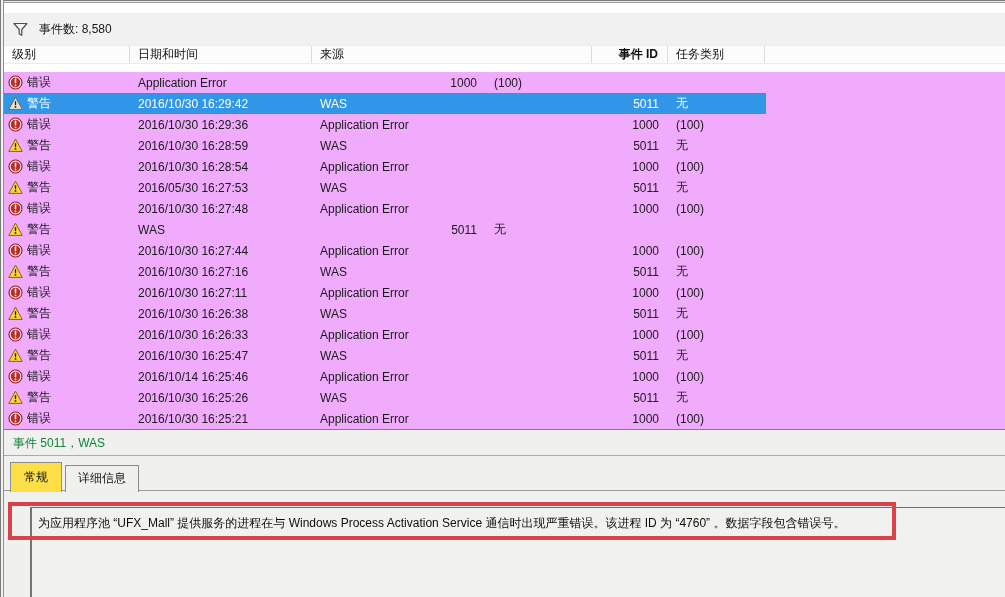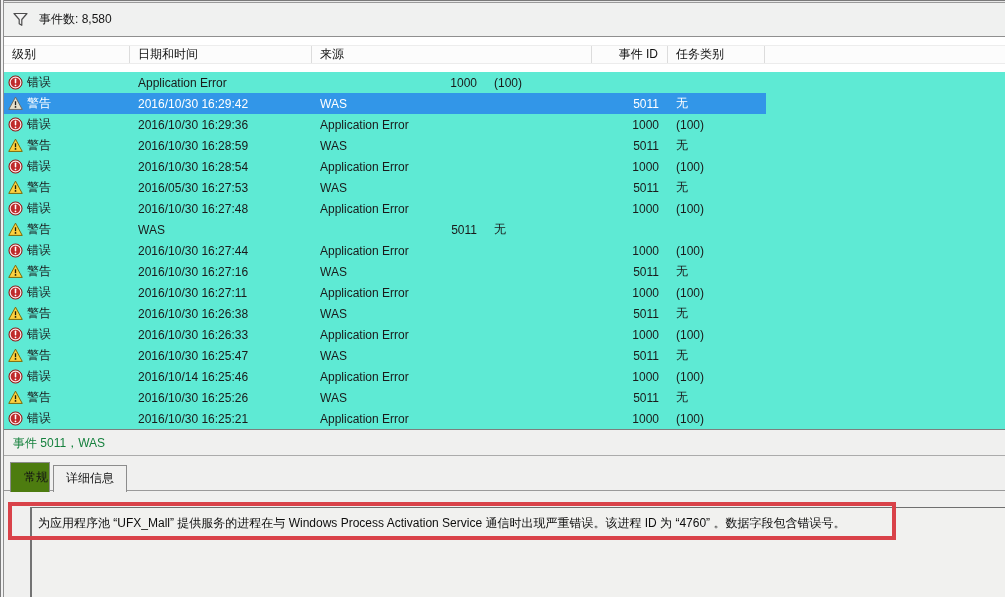--- a/index.html
+++ b/index.html
@@ -8,41 +8,41 @@
     font-family:"Liberation Sans","DejaVu Sans",sans-serif;
     font-size:12px; color:#1a1a1a; background:#fff;
     position:relative; overflow:hidden;
   }
   .win-top-border { position:absolute; left:0; top:0; width:1005px; height:3px;
     background:linear-gradient(to bottom,#7a7a7a 1px,#e8e8e8 1px 2px,#9a9a9a 2px 3px); z-index:9; }
   .win-left-border { position:absolute; left:0; top:0; width:4px; height:597px;
     background:linear-gradient(to right,#7a7a7a 1px,#f2f2f2 1px 3px,#8f8f8f 3px 4px); z-index:9; }
 
   
-  .filter-bar { position:absolute; left:4px; top:3px; right:0; height:34px;
+  .filter-bar { position:absolute; left:4px; top:13px; right:0; height:34px;
     background:#f0f1f0; border-bottom:1px solid #8f8f8f;
     display:flex; align-items:center; }
   .funnel { width:17px; height:17px; margin-left:8px; }
   .filter-label { margin-left:10px; color:#161616; }
 
   
   .table-head { position:absolute; left:4px; top:45px; right:0; height:19px;
     background:#fcfcfc; border-top:1px solid #ededed; border-bottom:1px solid #ececec;
     display:flex; align-items:flex-start; }
   .hcell { height:100%; display:flex; align-items:center; padding-left:8px;
     border-right:1px solid #dcdcdc; color:#111; }
   .hc-level { width:126px; }
   .hc-date { width:182px; }
   .hc-source { width:280px; }
-  .hc-id { width:76px; justify-content:flex-end; padding-right:9px; padding-left:0; }
+  .hc-id { width:76px; justify-content:flex-end; padding-right:9px; padding-left:0;font-weight:bold; }
   .hc-task { width:97px; }
   .hc-fill { flex:1; border-right:none; }
 
   
-  .tbody { position:absolute; left:4px; top:72px; right:0; height:357px; background:#5eead4; }
+  .tbody { position:absolute; left:4px; top:72px; right:0; height:357px; background:#f0abfc; }
   .row { height:21px; display:flex; align-items:center; width:762px; cursor:default; }
   .row.selected { background:var(--sel-blue,#3296e8); color:#fff; }
   .cell { overflow:hidden; white-space:nowrap; }
   .c-level { width:126px; display:flex; align-items:center; padding-left:4px; }
   .c-level .lvl-icon { width:15px; height:15px; margin-right:4px; flex:0 0 auto; }
   .c-date { width:182px; padding-left:8px; }
   .c-source { width:280px; padding-left:8px; }
   .c-id { width:76px; text-align:right; padding-right:9px; }
   .c-task { width:95px; padding-left:8px; }
   .lvl-icon.muted { filter:saturate(0.12) brightness(1.08); }
@@ -51,21 +51,21 @@
   .detail { position:absolute; left:4px; top:429px; right:0; bottom:0;
     background:#f0f0ef; border-top:1px solid #7e7e7e; }
   .detail-title { height:26px; line-height:26px; padding-left:9px;
     border-bottom:1px solid #ababab; color:#15803d; }
   .tabstrip { position:relative; height:35px; }
   .tabstrip::after { content:""; position:absolute; left:0; right:0; bottom:0;
     border-bottom:1px solid #9a9a9a; }
   .tabs { position:absolute; left:6px; bottom:-1px; display:flex; align-items:flex-end; gap:3px; }
   .tab { border:1px solid #8c8c8c; border-bottom:none; padding:4px 12px 5px 12px;
     background:#f0f0ef; position:relative; z-index:1; color:#141414; cursor:default; }
-  .tab.active { background:#4d7c0f; padding:6px 1px 6px 13px; z-index:3; }
+  .tab.active { background:#fde047; padding:6px 13px 6px 13px; z-index:3; }
   .tab-content { position:absolute; left:0; right:0; top:62px; bottom:0; background:#f0f0ef; }
   .msg-box { position:absolute; left:26px; right:0; top:15px; bottom:0;
     border-top:1px solid #6f6f6f; border-left:2px solid #737373;
     background:#f1f1ef; overflow:hidden; }
   .msg-text { padding:7px 10px 0 6px; white-space:nowrap; color:#0d0d0d; }
   .annotation { position:absolute; left:4px; top:10px; width:888px; height:38px;
     border:4px solid var(--ann-red,#d94249); z-index:5; pointer-events:none; }
 </style>
 </head>
 <body>

